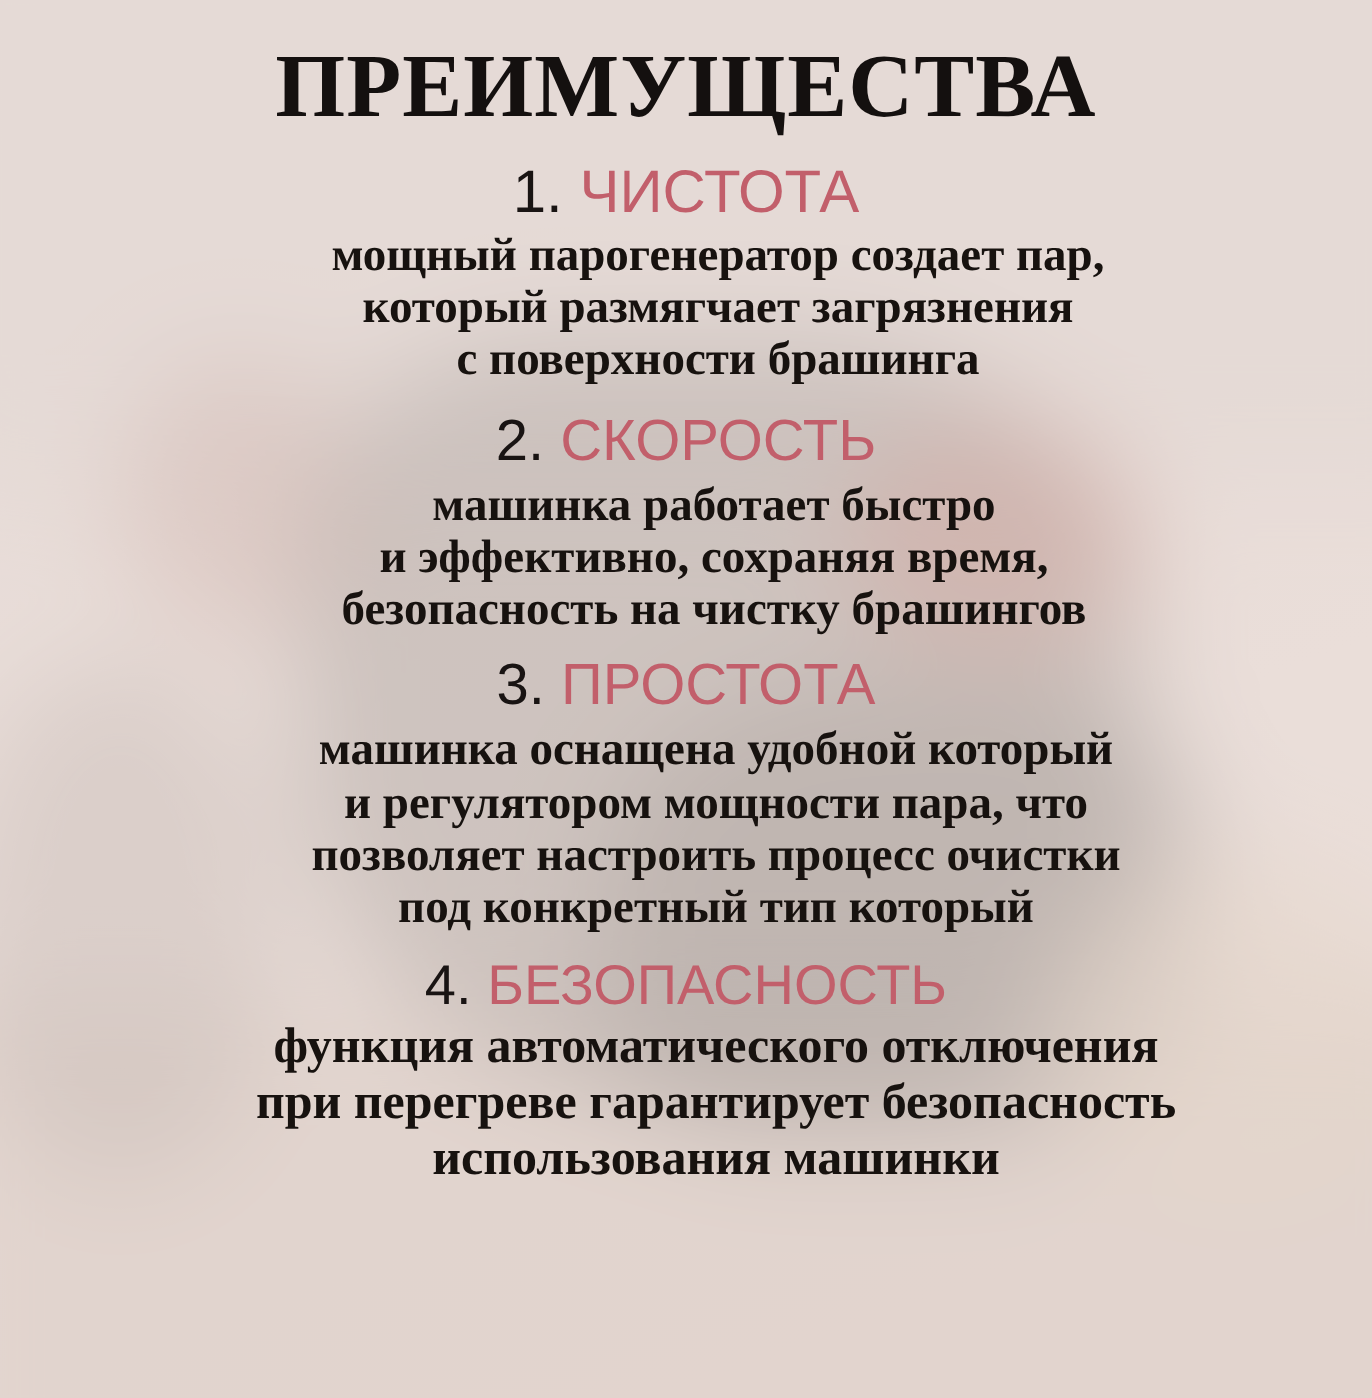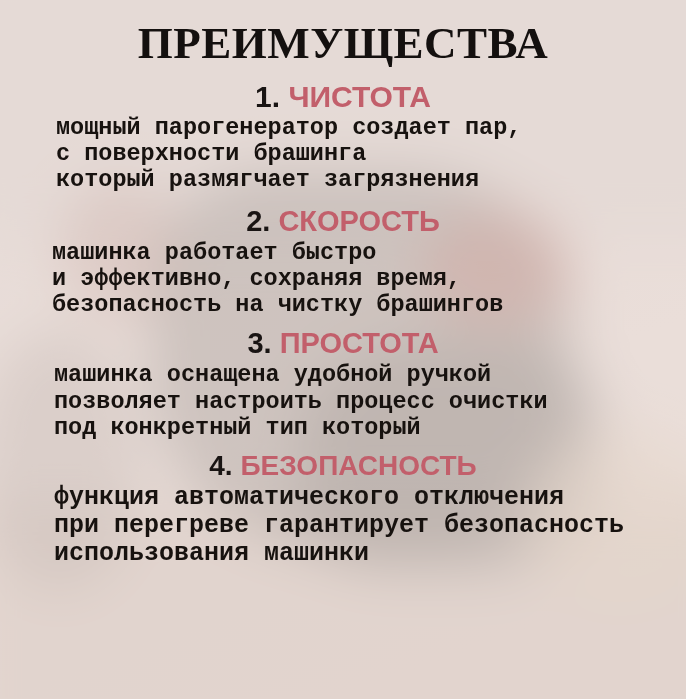--- a/index.html
+++ b/index.html
@@ -111,42 +111,42 @@
     margin: 6px 0 12px 0;
   }
 
   .benefit {
     margin: 0 0 6px 0;
   }
 
   .benefit-heading {
     text-align: center;
     font-family: "Liberation Sans", sans-serif;
-    font-weight: bold;
+    font-weight: normal;
     font-size: 29px;
     line-height: 1.1;
     color: #c0606a;
     margin: 0 0 2px 0;
     white-space: nowrap;
   }
   .benefit-heading .num {
     color: #191413;
     font-family: "Liberation Sans", sans-serif;
   }
   .benefit-heading .word {
     color: #c25f6b;
   }
 
   .benefit-body {
-    font-family: Liberation Mono, monospace;
+    font-family: Liberation Serif, serif;
     font-weight: bold;
     font-size: 23.5px;
     line-height: 1.12;
     color: #17120f;
-    text-align: left;
+    text-align: center;
     padding-left: 40px;
     padding-right: 8px;
   }
   .benefit-body .line {
     display: block;
     white-space: nowrap;
   }
 
   
   .b1 { margin-top: 2px; }
@@ -180,22 +180,22 @@
 
     <div class="poster-title">ПРЕИМУЩЕСТВА</div>
 
     <div class="benefit b1">
       <div class="benefit-heading">
         <span class="num">1.</span>
         <span class="word">ЧИСТОТА</span>
       </div>
       <div class="benefit-body">
         <span class="line">мощный парогенератор создает пар,</span>
+        <span class="line">который размягчает загрязнения</span>
         <span class="line">с поверхности брашинга</span>
-        <span class="line">который размягчает загрязнения</span>
       </div>
     </div>
 
     <div class="benefit b2">
       <div class="benefit-heading">
         <span class="num">2.</span>
         <span class="word">СКОРОСТЬ</span>
       </div>
       <div class="benefit-body">
         <span class="line">машинка работает быстро</span>
@@ -203,21 +203,22 @@
         <span class="line">безопасность на чистку брашингов</span>
       </div>
     </div>
 
     <div class="benefit b3">
       <div class="benefit-heading">
         <span class="num">3.</span>
         <span class="word">ПРОСТОТА</span>
       </div>
       <div class="benefit-body">
-        <span class="line">машинка оснащена удобной ручкой</span>
+        <span class="line">машинка оснащена удобной который</span>
+        <span class="line">и регулятором мощности пара, что</span>
         <span class="line">позволяет настроить процесс очистки</span>
         <span class="line">под конкретный тип который</span>
       </div>
     </div>
 
     <div class="benefit b4">
       <div class="benefit-heading">
         <span class="num">4.</span>
         <span class="word">БЕЗОПАСНОСТЬ</span>
       </div>

